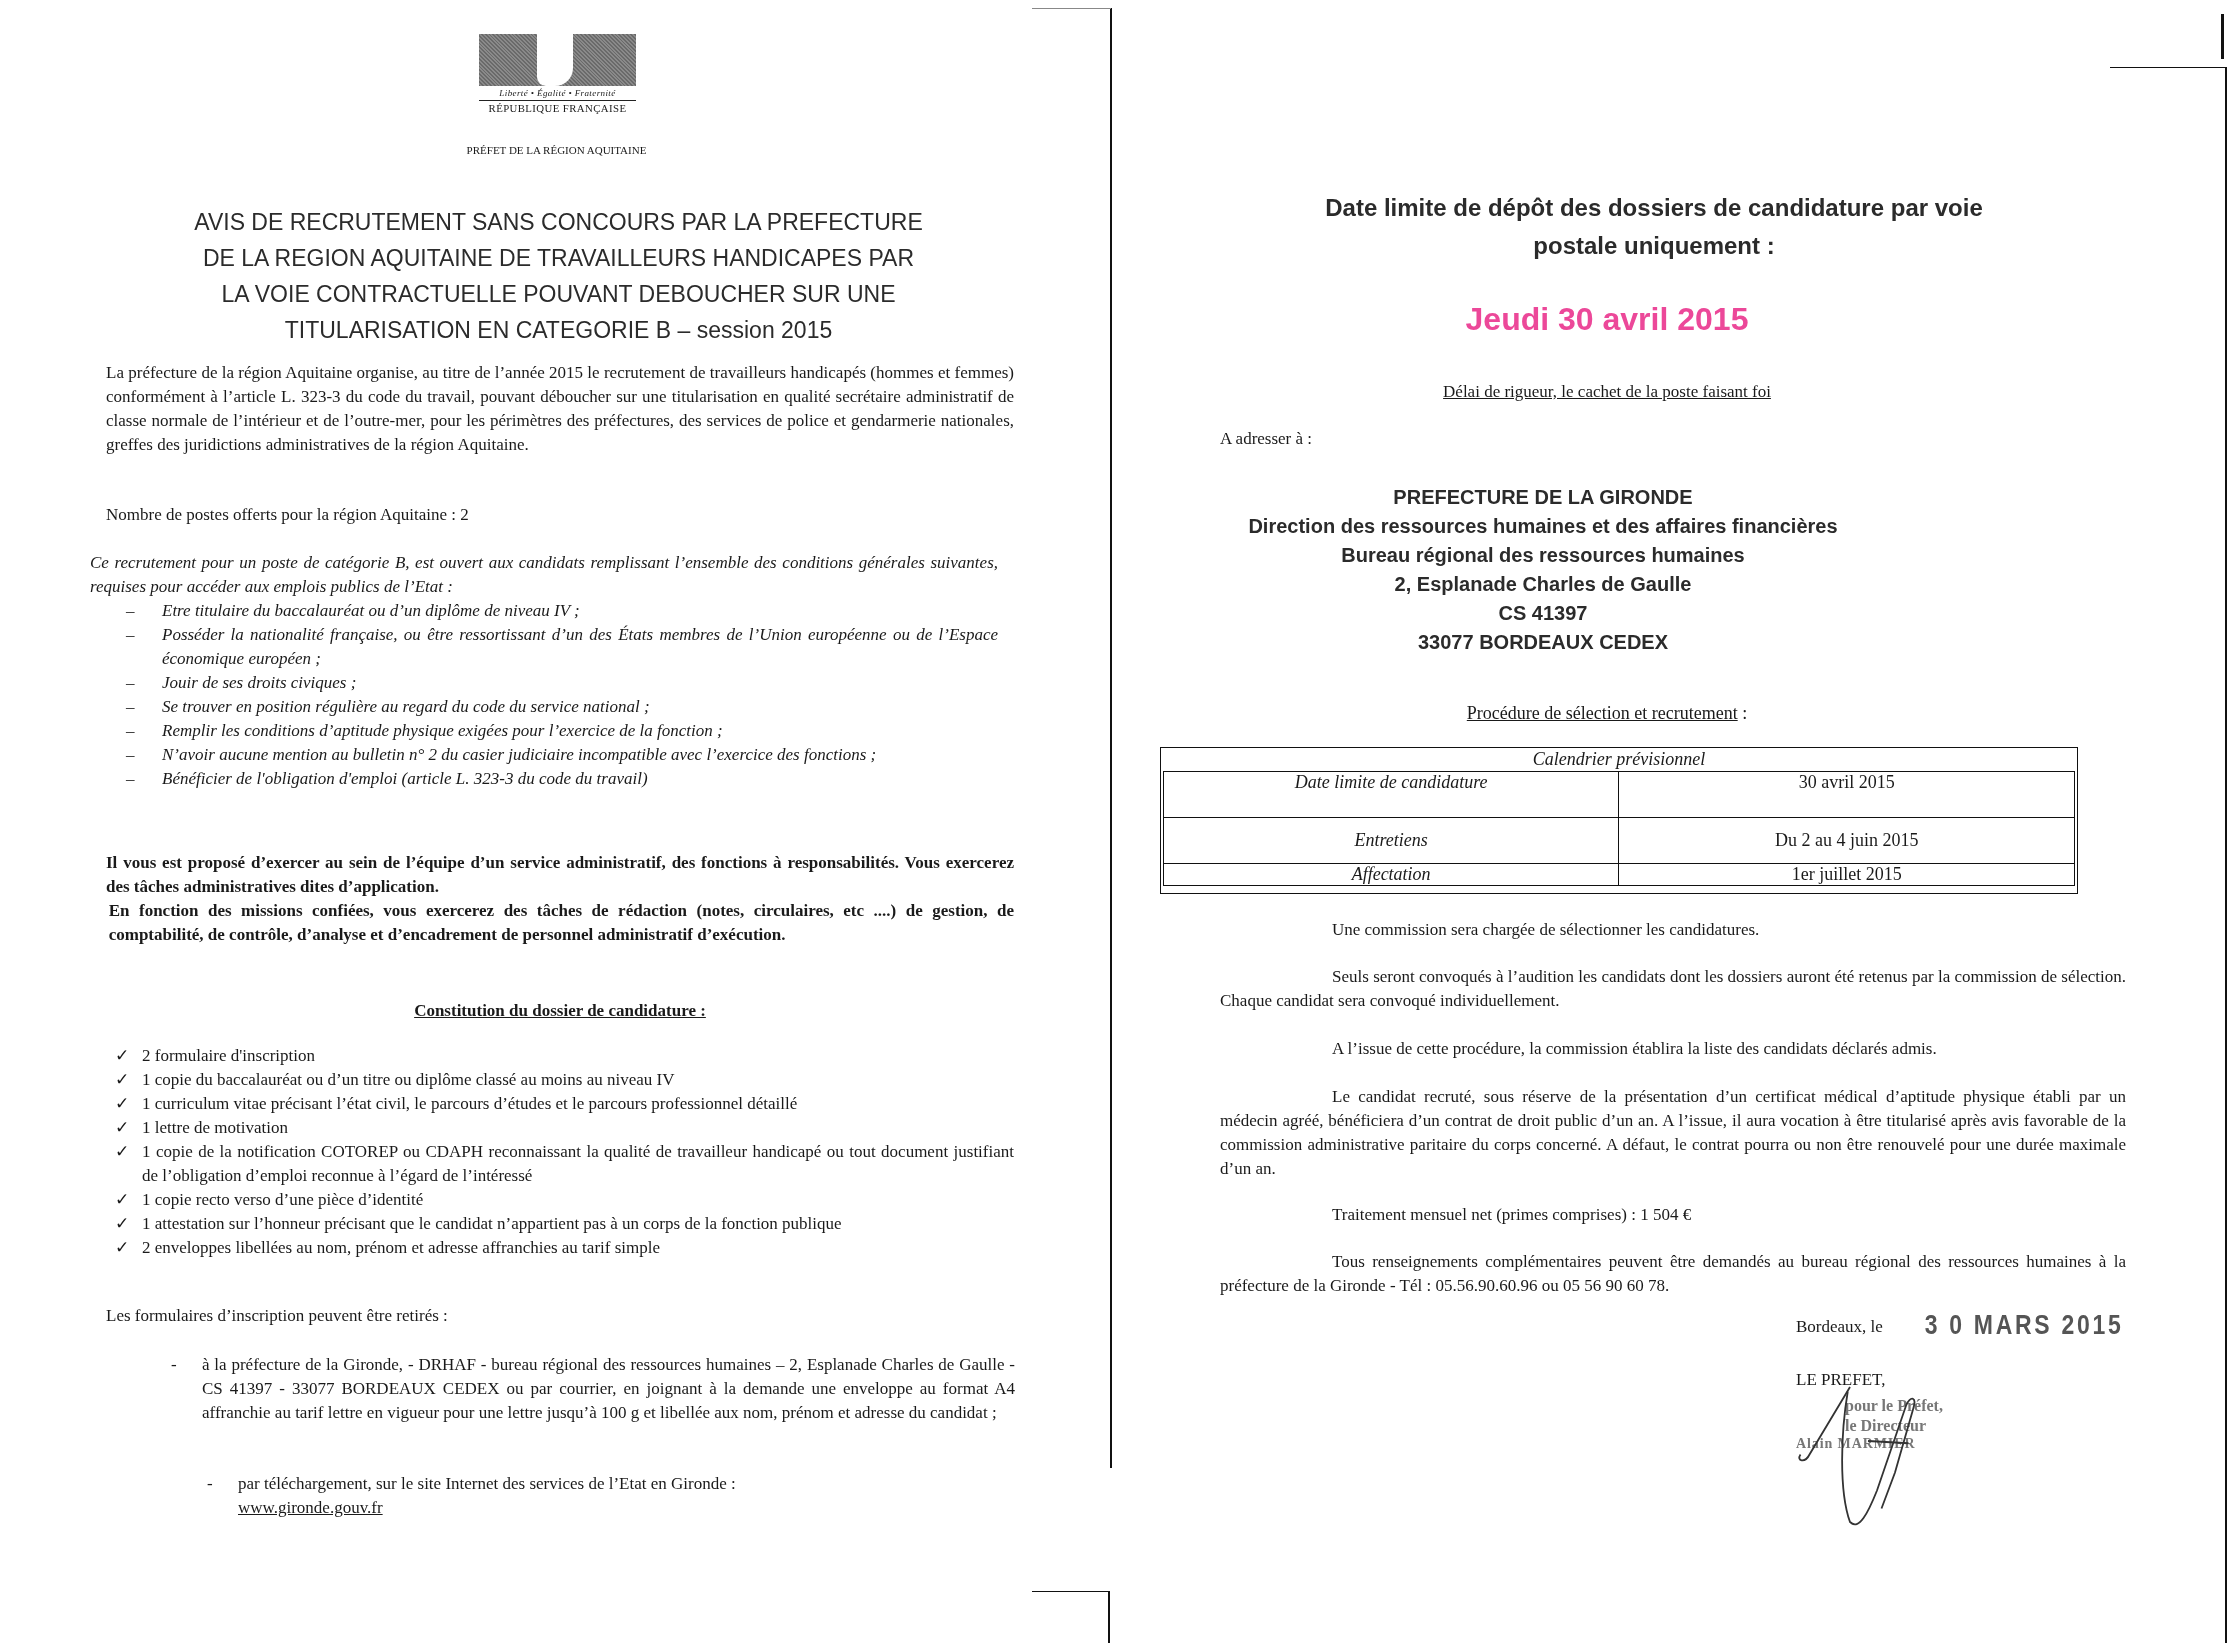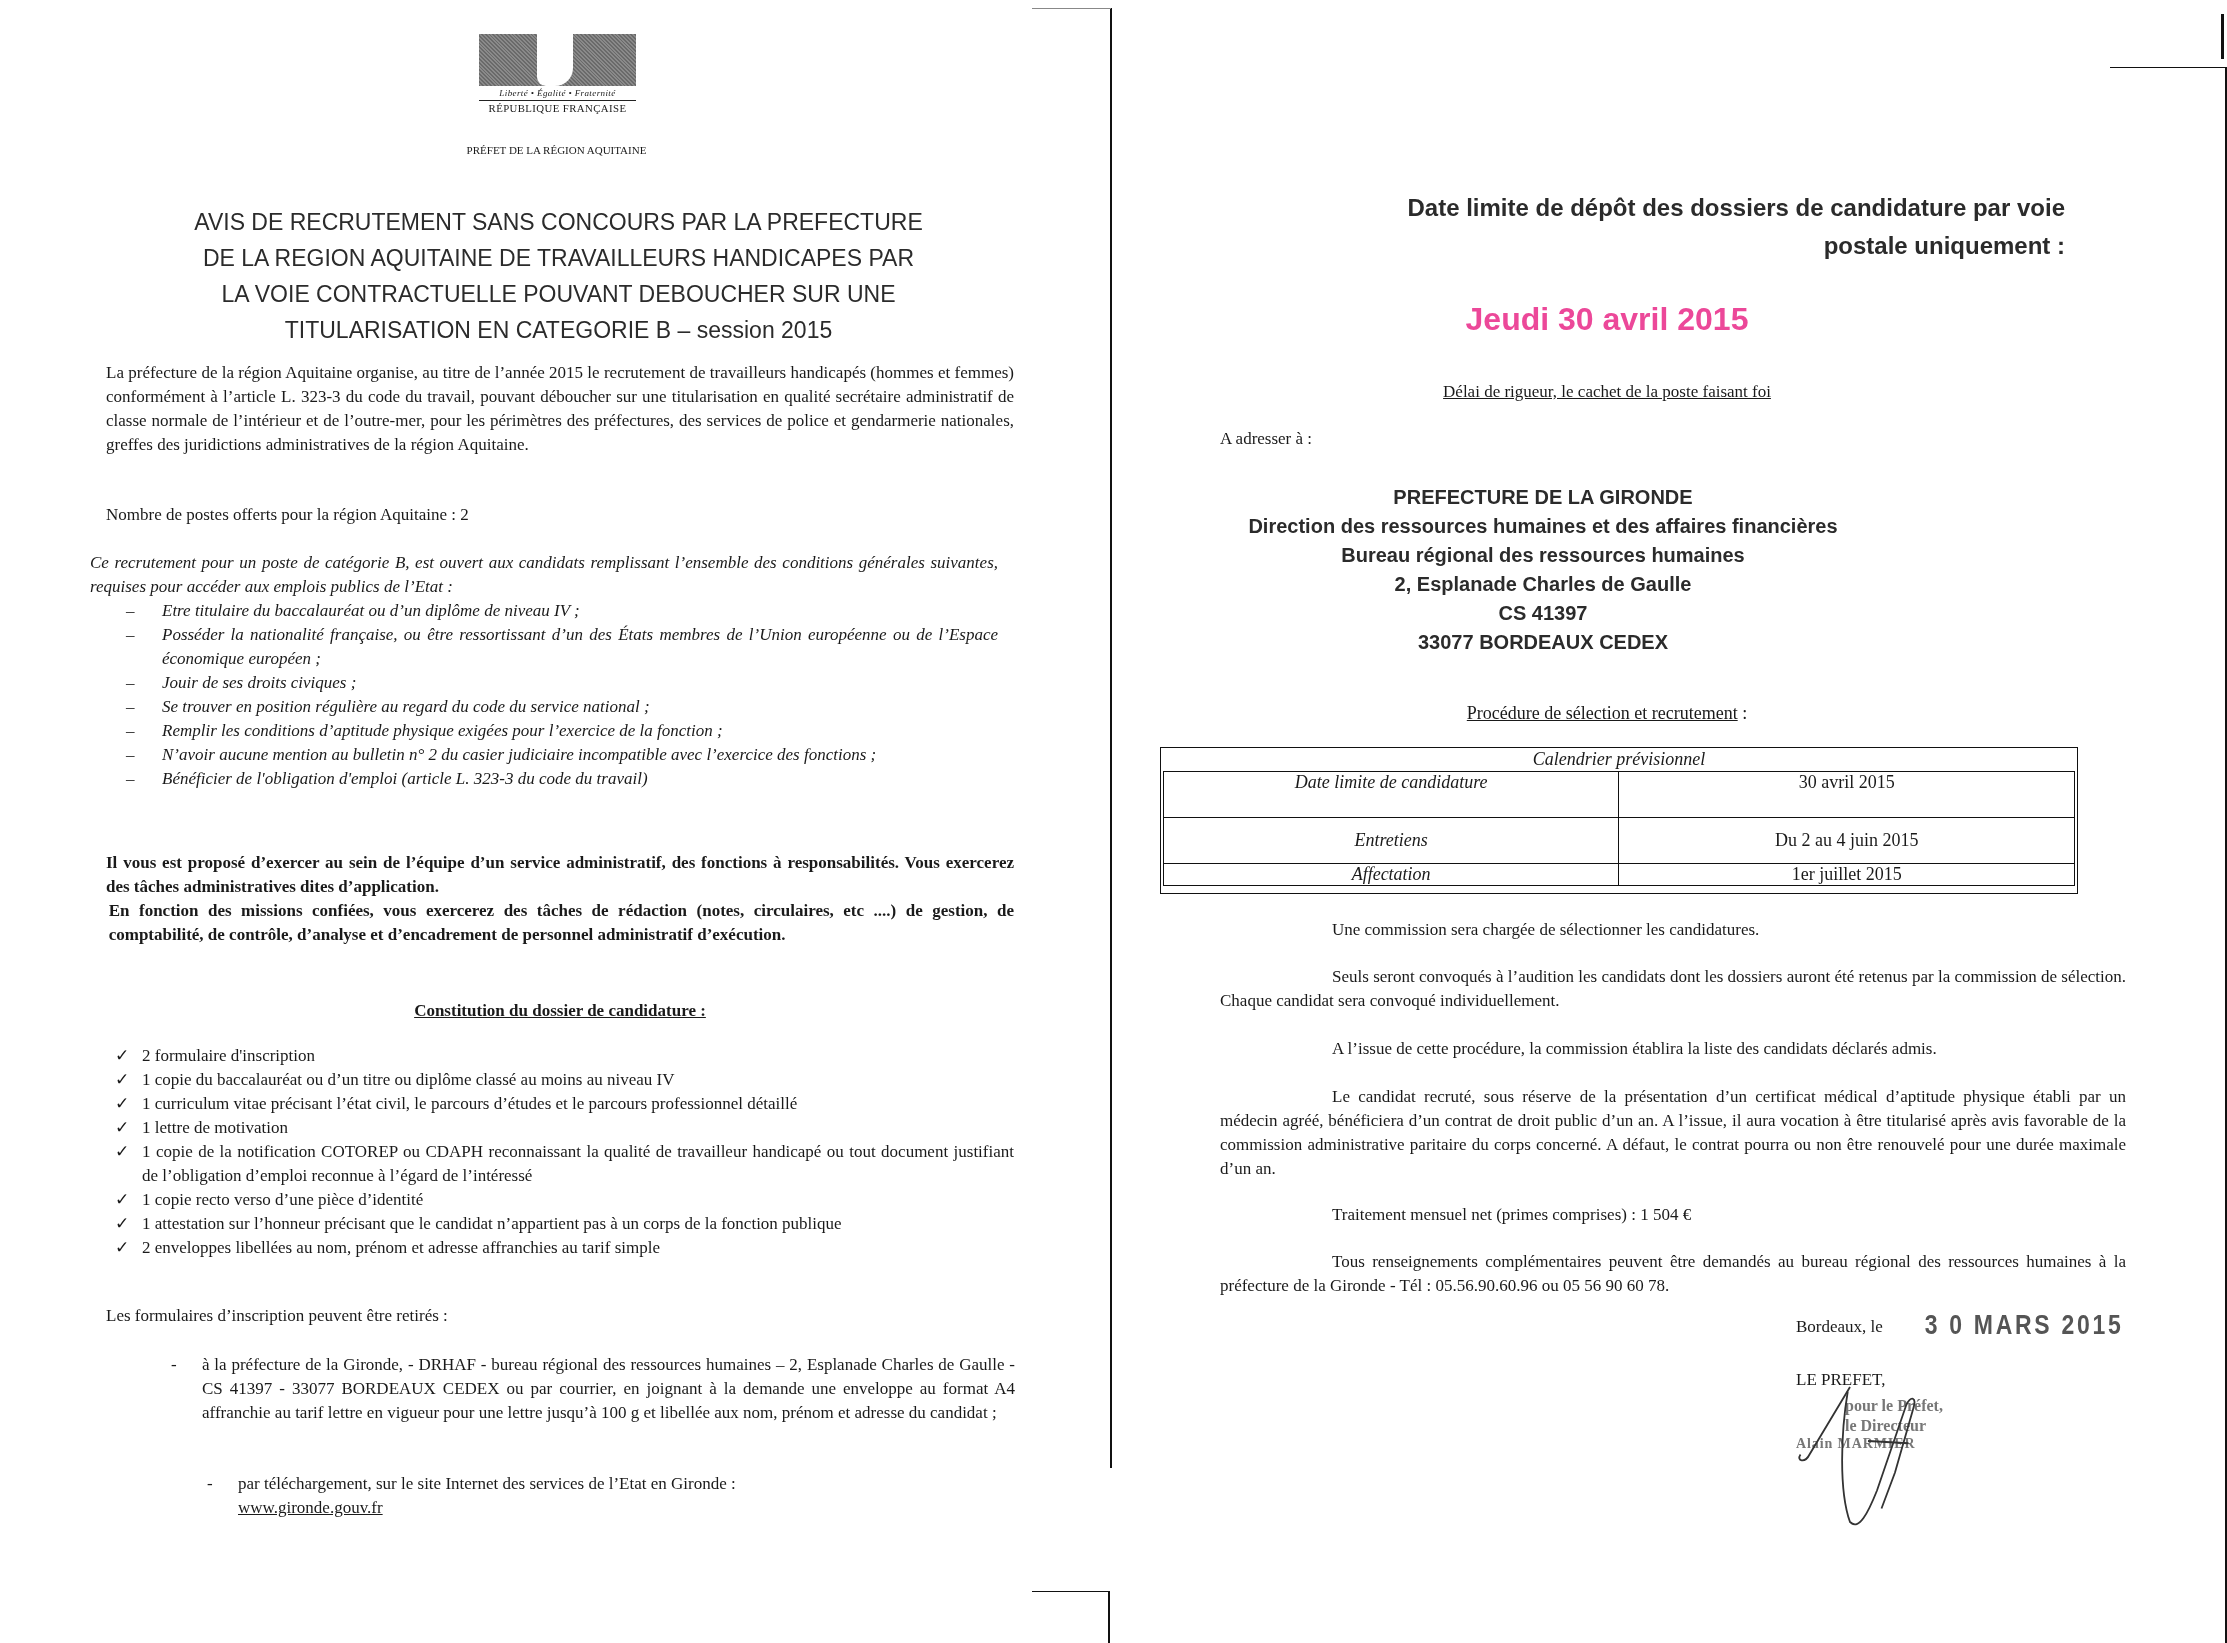--- a/index.html
+++ b/index.html
@@ -25,21 +25,21 @@
   .bold { font-weight:bold; }
   .dash-list { list-style:none; margin:0; padding:0; }
   .dash-list li { position:relative; padding-left:72px; text-align:justify; }
   .dash-list li .bullet { position:absolute; left:36px; top:0; }
   .check-list { list-style:none; margin:0; padding:0; }
   .check-list li { position:relative; padding-left:36px; text-align:justify; }
   .check-list li .bullet { position:absolute; left:9px; top:0; }
   .underline { text-decoration:underline; }
   .center { text-align:center; }
 
-  .r-heading { position:absolute; left:1149px; width:916px; top:189px; text-align:right;
+  .r-heading { position:absolute; left:1196px; width:916px; top:189px; text-align:center;
      font-family:"Liberation Sans","DejaVu Sans",sans-serif; font-weight:bold; font-size:24px; line-height:38px; color:#2b2b2b; }
   .r-date { position:absolute; left:1149px; width:916px; top:301px; text-align:center;
      font-family:"Liberation Sans","DejaVu Sans",sans-serif; font-weight:bold; font-size:32px; color:#ec4899; }
   .r-delai { position:absolute; left:1149px; width:916px; top:382px; text-align:center; font-size:17px; }
   .r-address-to { position:absolute; left:1220px; top:429px; font-size:17px; }
   .r-address { position:absolute; left:1085px; width:916px; top:483px; text-align:center;
      font-family:"Liberation Sans","DejaVu Sans",sans-serif; font-weight:bold; font-size:20px; line-height:29px; color:#2b2b2b; }
   .r-proc { position:absolute; left:1149px; width:916px; top:703px; text-align:center; font-size:18px; }
 
   .cal { position:absolute; left:1160px; top:747px; width:918px; height:147px; border:1.3px solid #111; box-sizing:border-box; }

